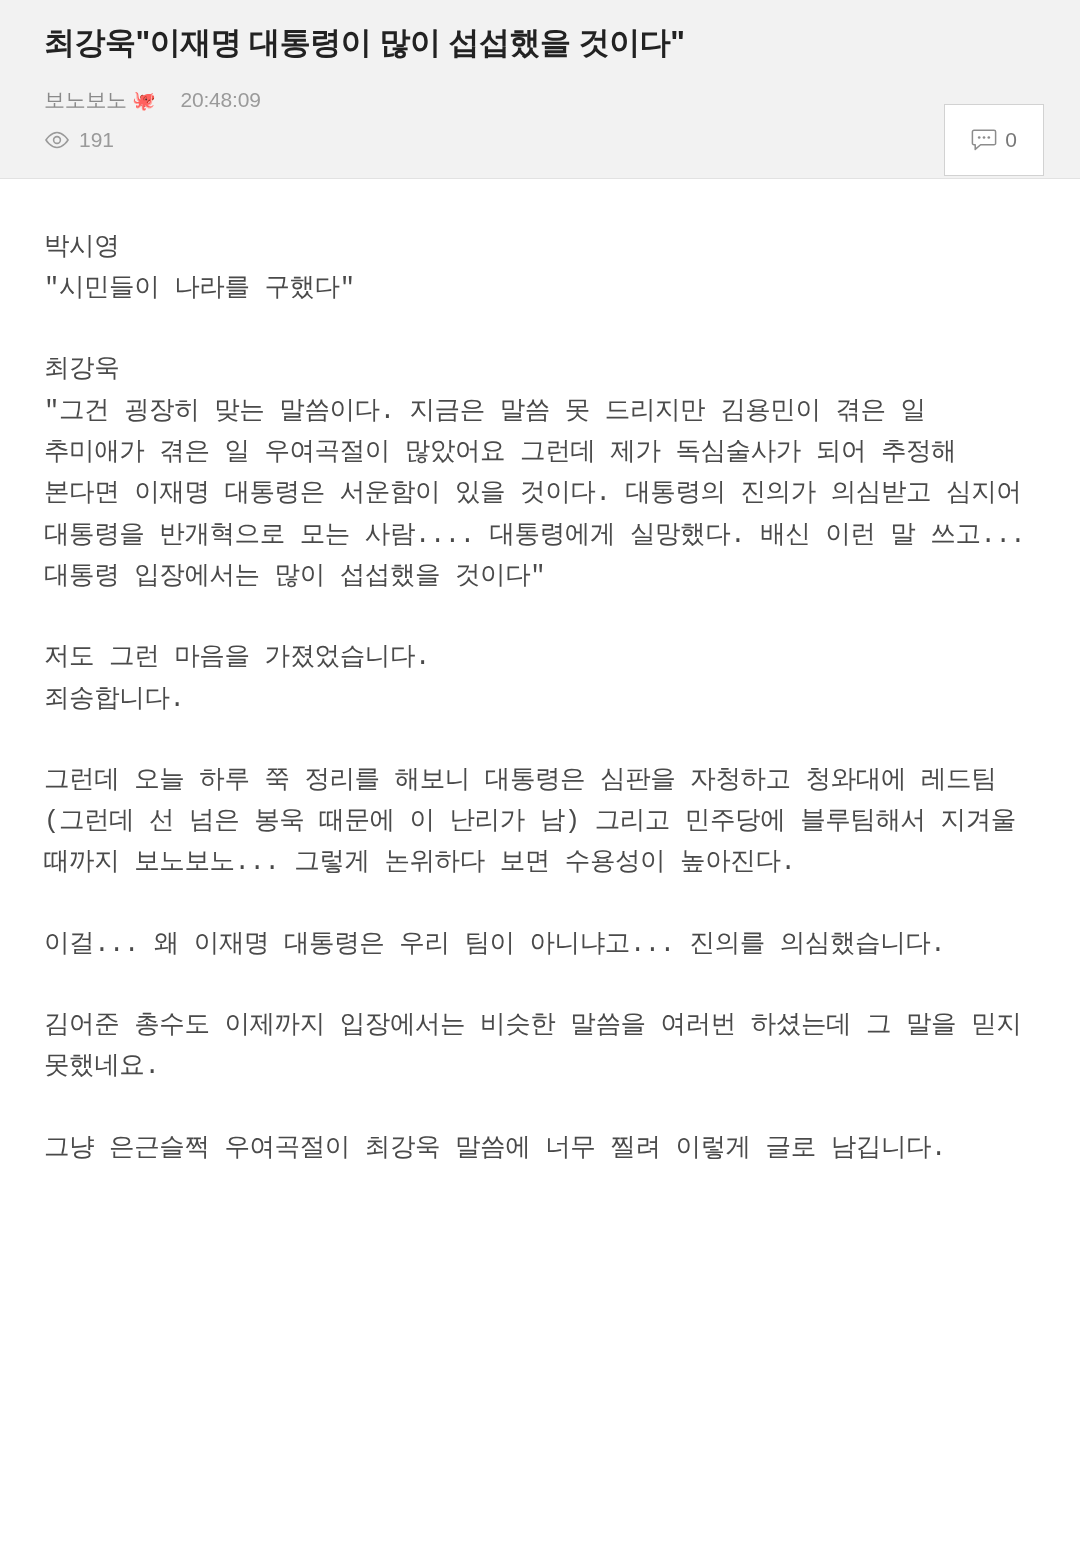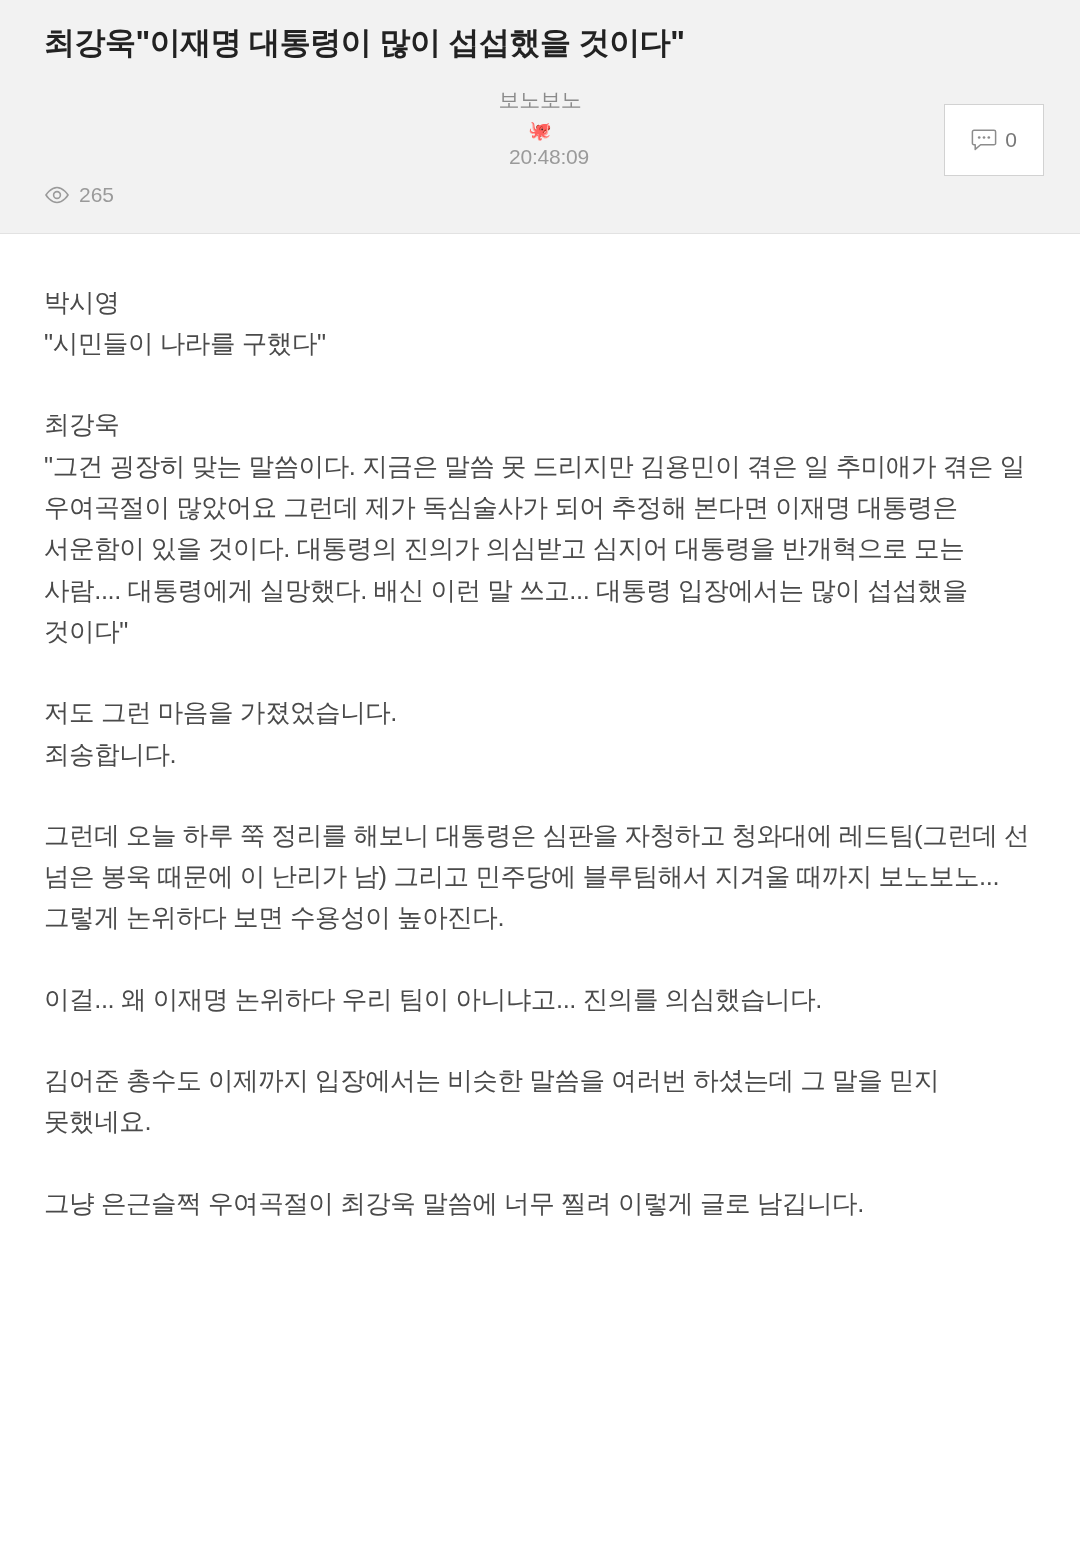--- a/index.html
+++ b/index.html
@@ -35,21 +35,20 @@
     letter-spacing: -0.5px;
     margin: 0 0 22px 0;
     padding-right: 140px;
     word-break: keep-all;
   }
   .meta-row {
     display: flex;
     align-items: center;
     gap: 6px;
     margin-bottom: 14px;
-    flex-direction: column;
   }
   .author-name {
     font-size: 21px;
     color: #8a8a8a;
     letter-spacing: -0.3px;
   }
   .author-badge {
     font-size: 19px;
     line-height: 1;
     display: inline-block;
@@ -99,20 +98,21 @@
   }
   .comment-count {
     font-size: 21px;
     color: #777777;
   }
 
   
   .post-body {
     padding: 48px 44px 40px 44px;
     box-sizing: border-box;
+    font-family: Liberation Mono, monospace;
   }
   .para {
     font-size: 25.5px;
     line-height: 1.62;
     color: #4a4a4a;
     letter-spacing: -0.4px;
     margin: 0;
     word-break: keep-all;
     white-space: pre-wrap;
   }
@@ -137,21 +137,21 @@
       <span class="post-time">20:48:09</span>
     </div>
 
     <div class="views-row">
       <span class="eye-icon">
         <svg width="26" height="18" viewBox="0 0 26 18" xmlns="http://www.w3.org/2000/svg">
           <path d="M13 1.5C6.5 1.5 2 9 2 9s4.5 7.5 11 7.5S24 9 24 9 19.5 1.5 13 1.5z" fill="none" stroke="#9a9a9a" stroke-width="1.6"></path>
           <circle cx="13" cy="9" r="3.4" fill="none" stroke="#9a9a9a" stroke-width="1.6"></circle>
         </svg>
       </span>
-      <span class="views-count">265</span>
+      <span class="views-count">191</span>
     </div>
 
     <div class="comment-box">
       <span class="comment-icon">
         <svg width="26" height="24" viewBox="0 0 26 24" xmlns="http://www.w3.org/2000/svg">
           <path d="M3 2.2h20a1.6 1.6 0 0 1 1.6 1.6v11.4a1.6 1.6 0 0 1-1.6 1.6H9.6L4.2 21.4v-4.6H3a1.6 1.6 0 0 1-1.6-1.6V3.8A1.6 1.6 0 0 1 3 2.2z" fill="none" stroke="#8c8c8c" stroke-width="1.5" stroke-linejoin="round"></path>
           <circle cx="8.2" cy="9.5" r="1.35" fill="#8c8c8c"></circle>
           <circle cx="13" cy="9.5" r="1.35" fill="#8c8c8c"></circle>
           <circle cx="17.8" cy="9.5" r="1.35" fill="#8c8c8c"></circle>
         </svg>
@@ -165,20 +165,20 @@
     <p class="para">"시민들이 나라를 구했다"</p>
     <div class="spacer"></div>
     <p class="para">최강욱</p>
     <p class="para">"그건 굉장히 맞는 말씀이다. 지금은 말씀 못 드리지만 김용민이 겪은 일 추미애가 겪은 일 우여곡절이 많았어요 그런데 제가 독심술사가 되어 추정해 본다면 이재명 대통령은 서운함이 있을 것이다. 대통령의 진의가 의심받고 심지어 대통령을 반개혁으로 모는 사람.... 대통령에게 실망했다. 배신 이런 말 쓰고... 대통령 입장에서는 많이 섭섭했을 것이다"</p>
     <div class="spacer"></div>
     <p class="para">저도 그런 마음을 가졌었습니다.</p>
     <p class="para">죄송합니다.</p>
     <div class="spacer"></div>
     <p class="para">그런데 오늘 하루 쭉 정리를 해보니 대통령은 심판을 자청하고 청와대에 레드팀(그런데 선 넘은 봉욱 때문에 이 난리가 남) 그리고 민주당에 블루팀해서 지겨울 때까지 보노보노... 그렇게 논위하다 보면 수용성이 높아진다.</p>
     <div class="spacer"></div>
-    <p class="para">이걸... 왜 이재명 논위하다 우리 팀이 아니냐고... 진의를 의심했습니다.</p>
+    <p class="para">이걸... 왜 이재명 대통령은 우리 팀이 아니냐고... 진의를 의심했습니다.</p>
     <div class="spacer"></div>
     <p class="para">김어준 총수도 이제까지 입장에서는 비슷한 말씀을 여러번 하셨는데 그 말을 믿지 못했네요.</p>
     <div class="spacer"></div>
     <p class="para">그냥 은근슬쩍 우여곡절이 최강욱 말씀에 너무 찔려 이렇게 글로 남깁니다.</p>
   </div>
 
 </div>
 
 </body></html>

